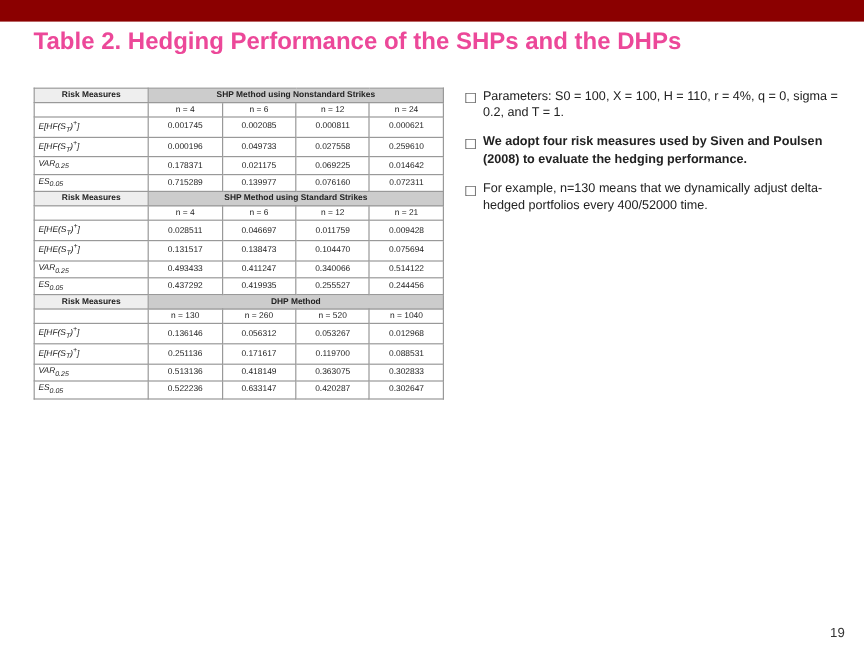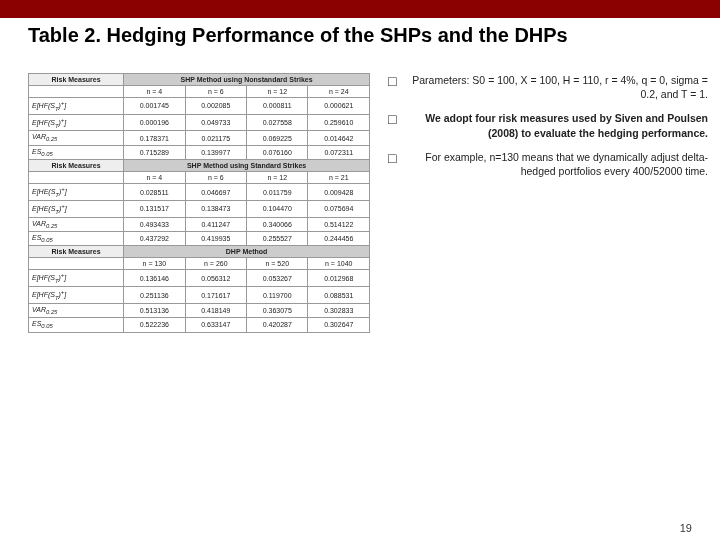--- a/index.html
+++ b/index.html
@@ -16,21 +16,21 @@
       top: 0; left: 0; right: 0;
       height: 18px;
       background: #8b0000;
     }
     .page-title {
       position: absolute;
       top: 24px;
       left: 28px;
       font-size: 20px;
       font-weight: bold;
-      color: #000000;
+      color: #ec4899;
     }
     .main-content {
       position: absolute;
       top: 65px;
       left: 0;
       right: 0;
       bottom: 0;
       display: flex;
       flex-direction: row;
     }
@@ -77,29 +77,28 @@
       color: #222;
       line-height: 1.35;
     }
     .bullet-sym {
       font-size: 14px;
       margin-top: -1px;
       flex-shrink: 0;
     }
     .bullet-text {
       flex: 1;
-      text-align: right;
     }
     .bold-text {
       font-weight: bold;
     }
     .page-num {
       position: absolute;
       bottom: 6px;
-      right: 28px;
+      right: 16px;
       font-size: 11px;
       color: #333;
     }
   </style>
 </head>
 <body>
 
 <div class="top-bar"></div>
 
 <div class="page-title">Table 2. Hedging Performance of the SHPs and the DHPs</div>

